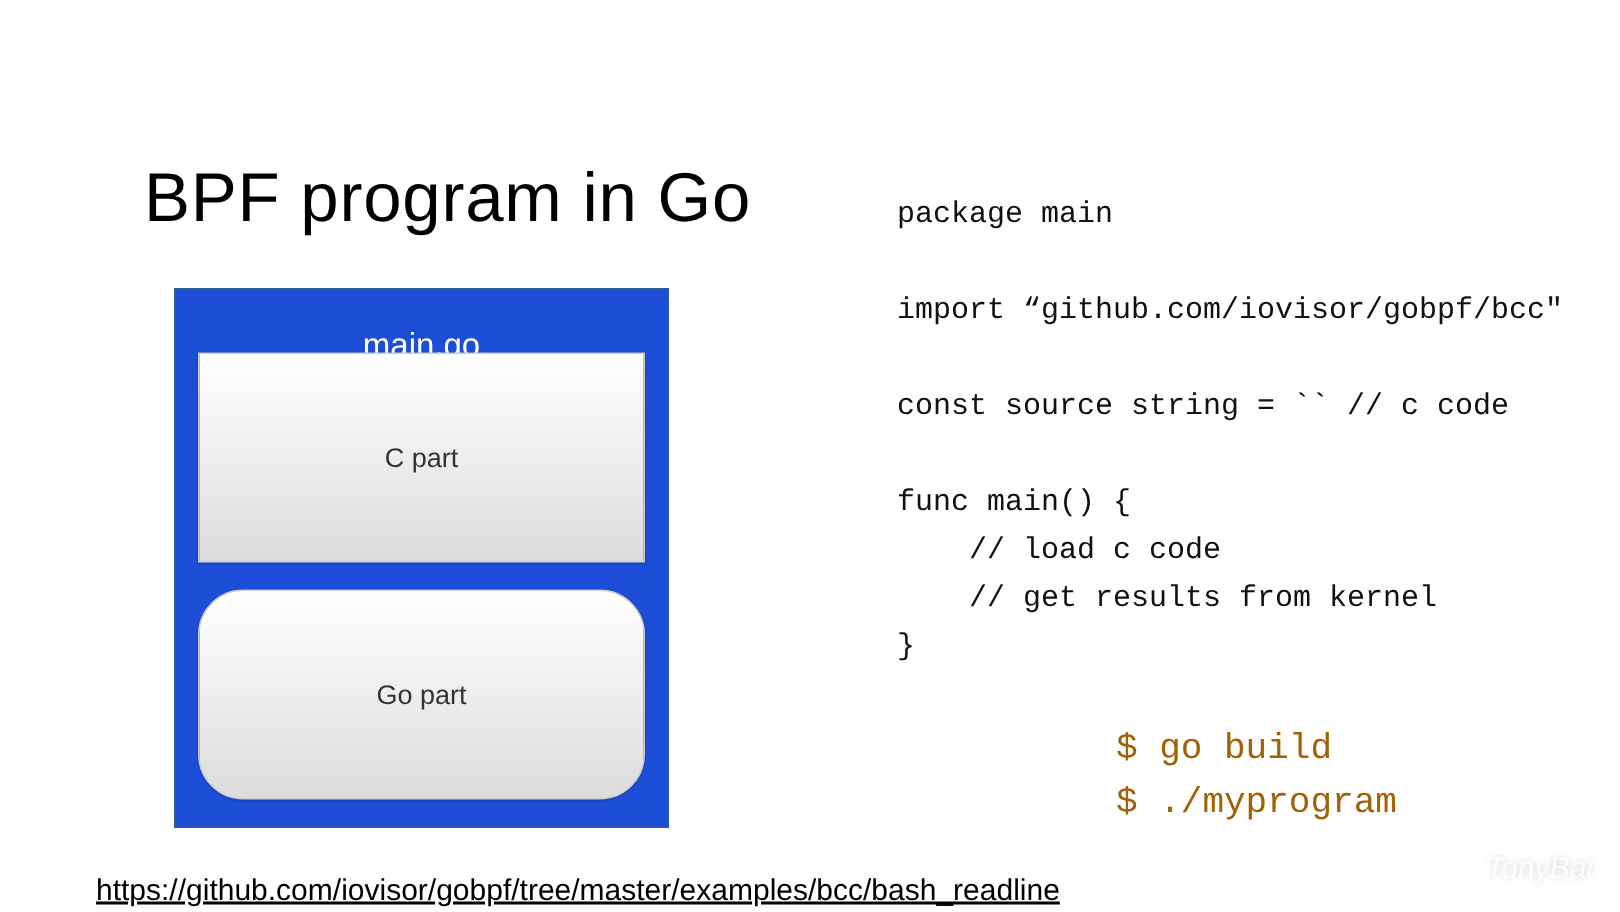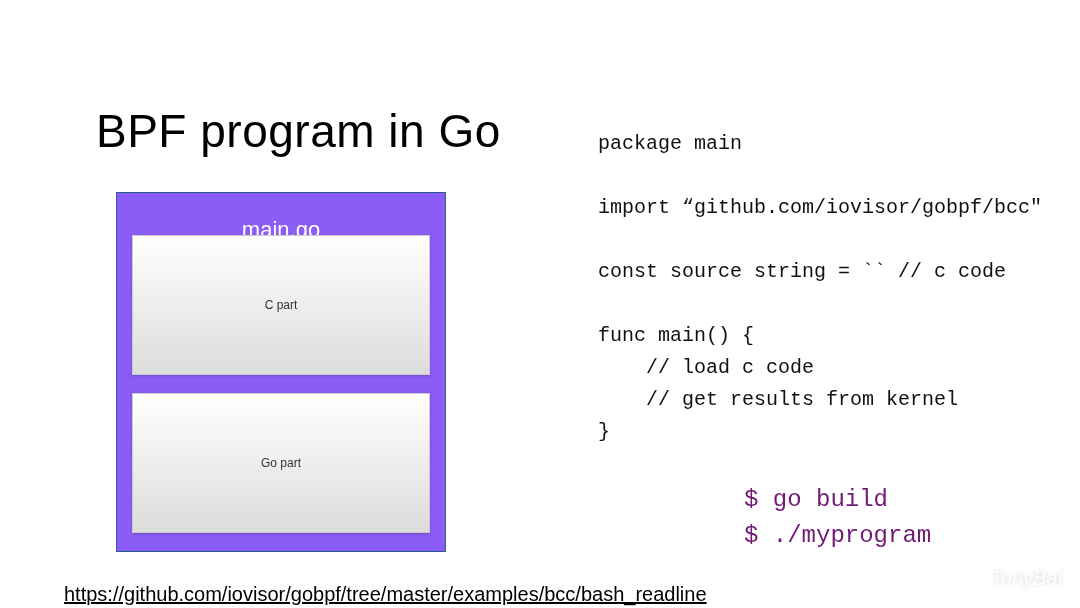--- a/index.html
+++ b/index.html
@@ -5,47 +5,47 @@
   * { box-sizing: border-box; margin: 0; padding: 16px; }
   html, body { width: 1080px; height: 608px; background: #fff; font-family: "Helvetica Neue", Helvetica, Arial, sans-serif; overflow: hidden; }
   .slide { width: 1080px; height: 608px; position: relative; }
   .title {
     position: absolute; left: 48px; top: 56px;
     font-size: 46px; font-weight: 400; color: #000; letter-spacing: 0.5px;
   }
   
   .diagram {
     position: absolute; left: 84px; top: 160px; width: 330px; height: 360px;
-    background: #8b5cf6;
+    background: #1d4ed8;
     border: 1px solid #2e5e8e;
   }
   .diagram-title {
     position: absolute; left:0; right:0; top: 8px; text-align:center;
     color: #fff; font-size: 22px; font-weight: 300;
   }
   .part-box {
     position: absolute; left: 15px; right: 15px; height: 140px;
     background: linear-gradient(#fff, #dcdcdc);
     border: 1px solid #ccc;
     box-shadow: 0 1px 2px rgba(0,0,0,0.2);
     display: flex; align-items: center; justify-content: center;
   }
   .part-c  { top: 42px; }
-  .part-go { top: 200px; }
-  .part-box span { font-size: 12px; color: #333; }
+  .part-go { top: 200px; border-radius: 30px; }
+  .part-box span { font-size: 18px; color: #333; }
   
   .code {
     position: absolute; left: 534px; top: 80px; right: 30px;
     font-family: Liberation Mono, monospace;
     font-size: 20px; line-height: 1.6; color: #111; white-space: pre;
   }
   .cmds {
     position: absolute; left: 680px; top: 434px;
     font-family: "Courier New", Courier, monospace;
-    font-size: 24px; line-height: 1.5; color: #701a75; white-space: pre;
+    font-size: 24px; line-height: 1.5; color: #a16207; white-space: pre;
   }
   .footer-link {
     position: absolute; left: 0; right:0; bottom: 18px; text-align: left;
   }
   .footer-link a {
     font-size: 20px; color: #000; text-decoration: underline;
   }
   .watermark {
     position: absolute; right: 18px; bottom: 28px;
     color: rgba(255,255,255,0.9); font-size: 20px; font-style: italic;

